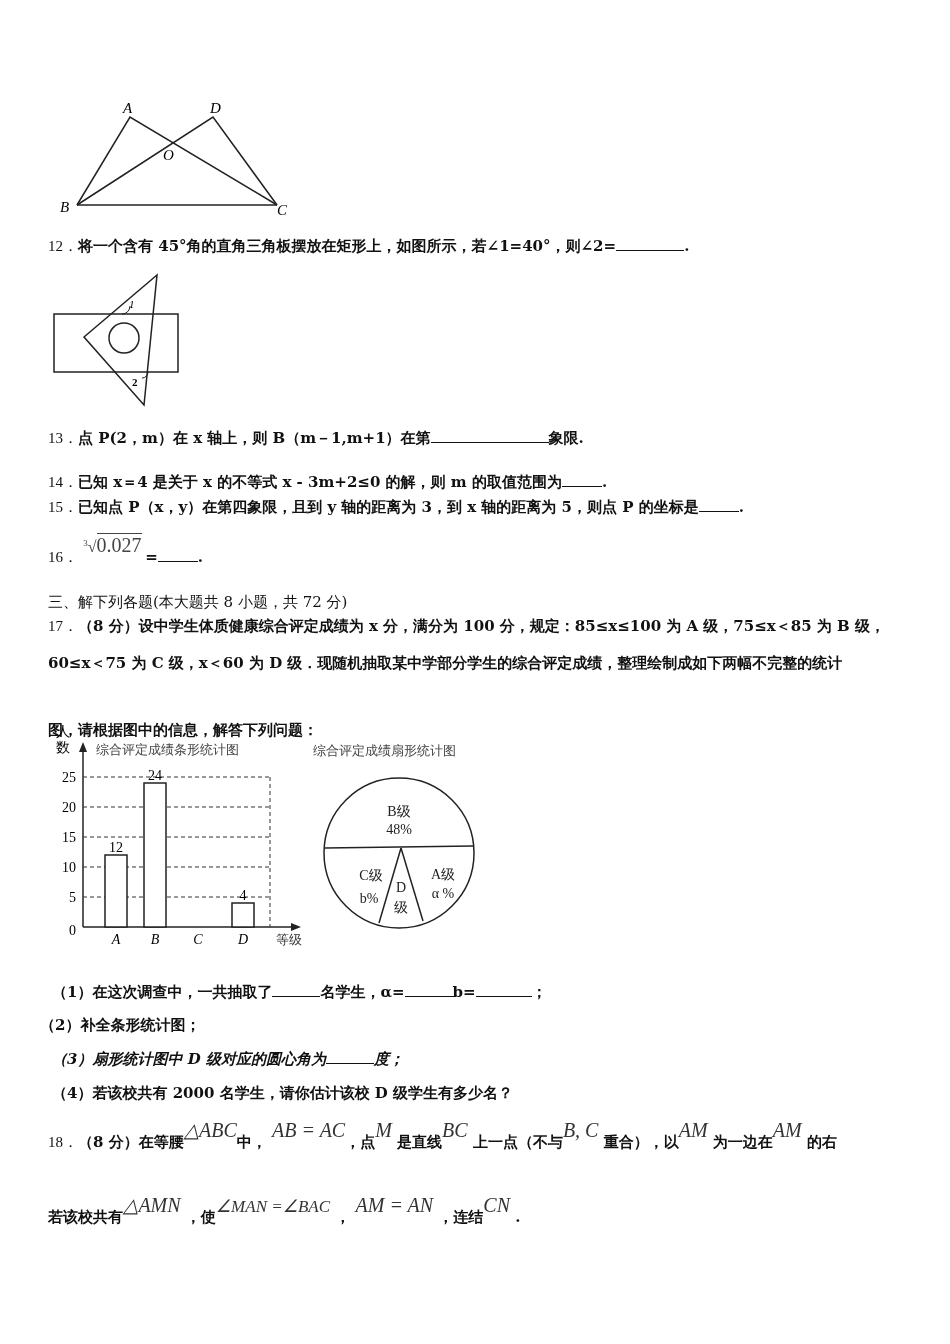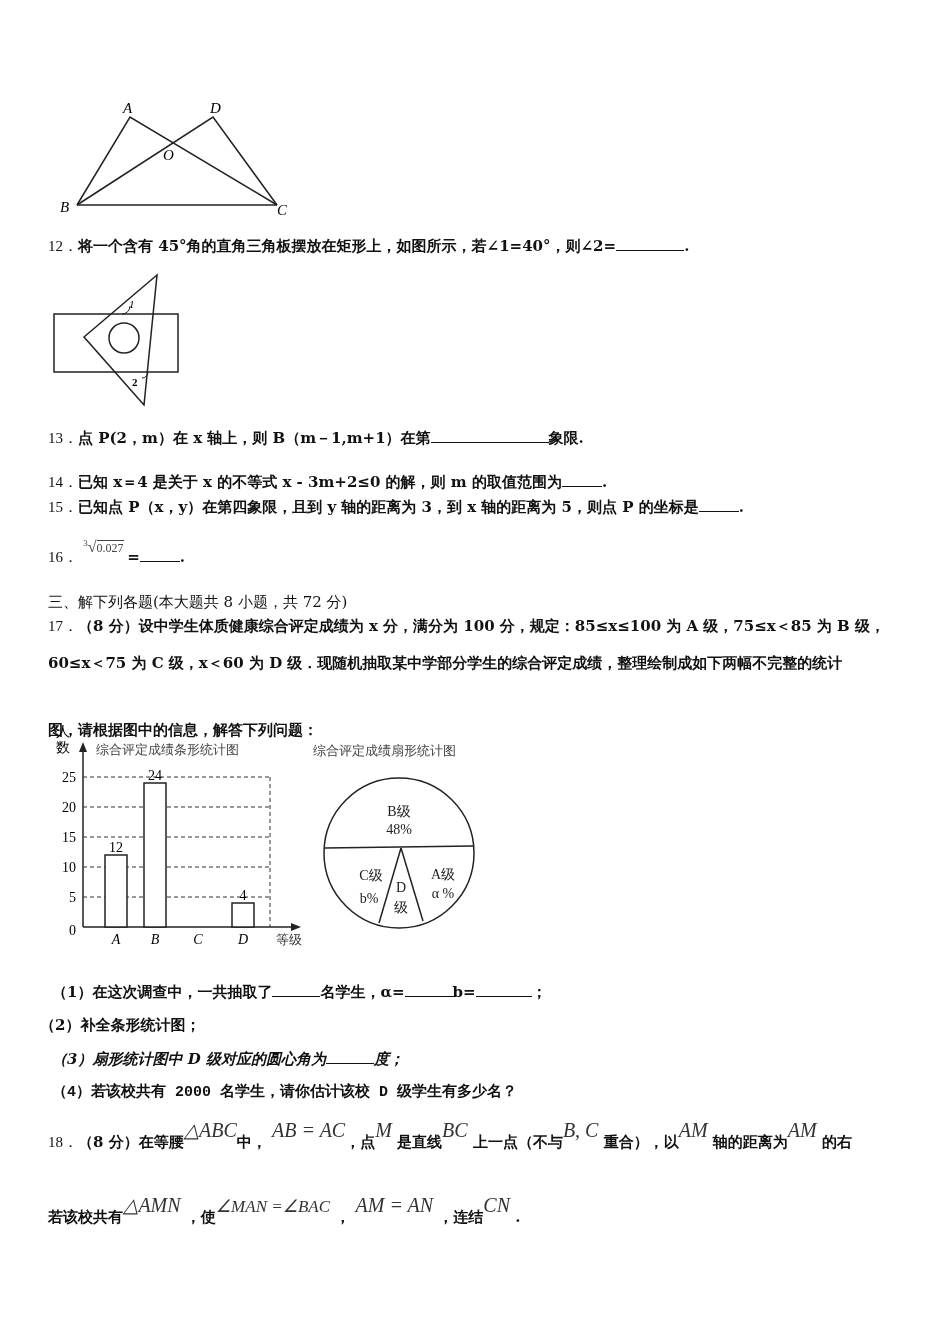--- a/index.html
+++ b/index.html
@@ -52,21 +52,21 @@
   <span class="qnum">14．</span><span>已知 x＝4 是关于 x 的不等式 x - 3m+2≤0 的解，则 m 的取值范围为</span><span class="blank" style="width:40px;"></span><span>.</span>
 </div>
 
 <div class="line" style="top:497px;">
   <span class="qnum">15．</span><span>已知点 P（x，y）在第四象限，且到 y 轴的距离为 3，到 x 轴的距离为 5，则点 P 的坐标是</span><span class="blank" style="width:40px;"></span><span>.</span>
 </div>
 
 <div class="line" style="top:543px;">
   <span class="qnum">16．</span>
   <span style="position:relative;top:-10px;font-weight:normal;font-family:'Liberation Serif',serif;color:#444;">
-    <sup style="font-size:9px;">3</sup><span style="font-size:16px;">√</span><span style="border-top:1px solid #444;font-size:12px;">0.027</span>
+    <sup style="font-size:9px;">3</sup><span style="font-size:16px;">√</span><span style="border-top:1px solid #444;font-size:20px;">0.027</span>
   </span><span>=</span><span class="blank" style="width:40px;"></span><span>.</span>
 </div>
 
 <div class="line" style="top:592px;font-weight:normal;">三、解下列各题(本大题共 8 小题，共 72 分)</div>
 
 <div class="line" style="top:616px;">
   <span class="qnum">17．</span><span>（8 分）设中学生体质健康综合评定成绩为 x 分，满分为 100 分，规定：85≤x≤100 为 A 级，75≤x＜85 为 B 级，</span>
 </div>
 <div class="line" style="top:653px;">60≤x＜75 为 C 级，x＜60 为 D 级．现随机抽取某中学部分学生的综合评定成绩，整理绘制成如下两幅不完整的统计</div>
 <div class="line" style="top:720px;">图，请根据图中的信息，解答下列问题：</div>
@@ -140,20 +140,20 @@
   </svg>
 </div>
 
 <div class="line" style="top:982px;left:52px;">
   <span>（1）在这次调查中，一共抽取了</span><span class="blank" style="width:48px;"></span><span>名学生，α=</span><span class="blank" style="width:48px;"></span><span>b=</span><span class="blank" style="width:56px;"></span><span>；</span>
 </div>
 <div class="line" style="top:1015px;left:40px;">（2）补全条形统计图；</div>
 <div class="line" style="top:1049px;left:52px;font-style:italic;">
   <span>（3）扇形统计图中 D 级对应的圆心角为</span><span class="blank" style="width:48px;"></span><span>度；</span>
 </div>
-<div class="line" style="top:1083px;left:52px;font-family:Liberation Mono, monospace;">（4）若该校共有 2000 名学生，请你估计该校 D 级学生有多少名？</div>
+<div class="line" style="top:1083px;left:52px;">（4）若该校共有 2000 名学生，请你估计该校 D 级学生有多少名？</div>
 
 <div class="line" style="top:1130px;">
-  <span class="qnum">18．</span><span>（8 分）在等腰</span><span class="math">△ABC</span><span>中，</span> <span class="math">AB = AC</span><span>，点</span><span class="math">M</span> <span>是直线</span><span class="math">BC</span> <span>上一点（不与</span><span class="math">B, C</span> <span>重合），以</span><span class="math">AM</span> <span>轴的距离为</span><span class="math">AM</span> <span>的右</span>
+  <span class="qnum">18．</span><span>（8 分）在等腰</span><span class="math">△ABC</span><span>中，</span> <span class="math">AB = AC</span><span>，点</span><span class="math">M</span> <span>是直线</span><span class="math">BC</span> <span>上一点（不与</span><span class="math">B, C</span> <span>重合），以</span><span class="math">AM</span> <span>为一边在</span><span class="math">AM</span> <span>的右</span>
 </div>
 <div class="line" style="top:1205px;">
   <span>若该校共有</span><span class="math">△AMN</span> <span>，使</span><span class="math" style="font-size:17px;">∠MAN =∠BAC</span> <span>，</span> <span class="math">AM = AN</span> <span>，连结</span><span class="math">CN</span> <span>.</span>
 </div>
 
 </body></html>

